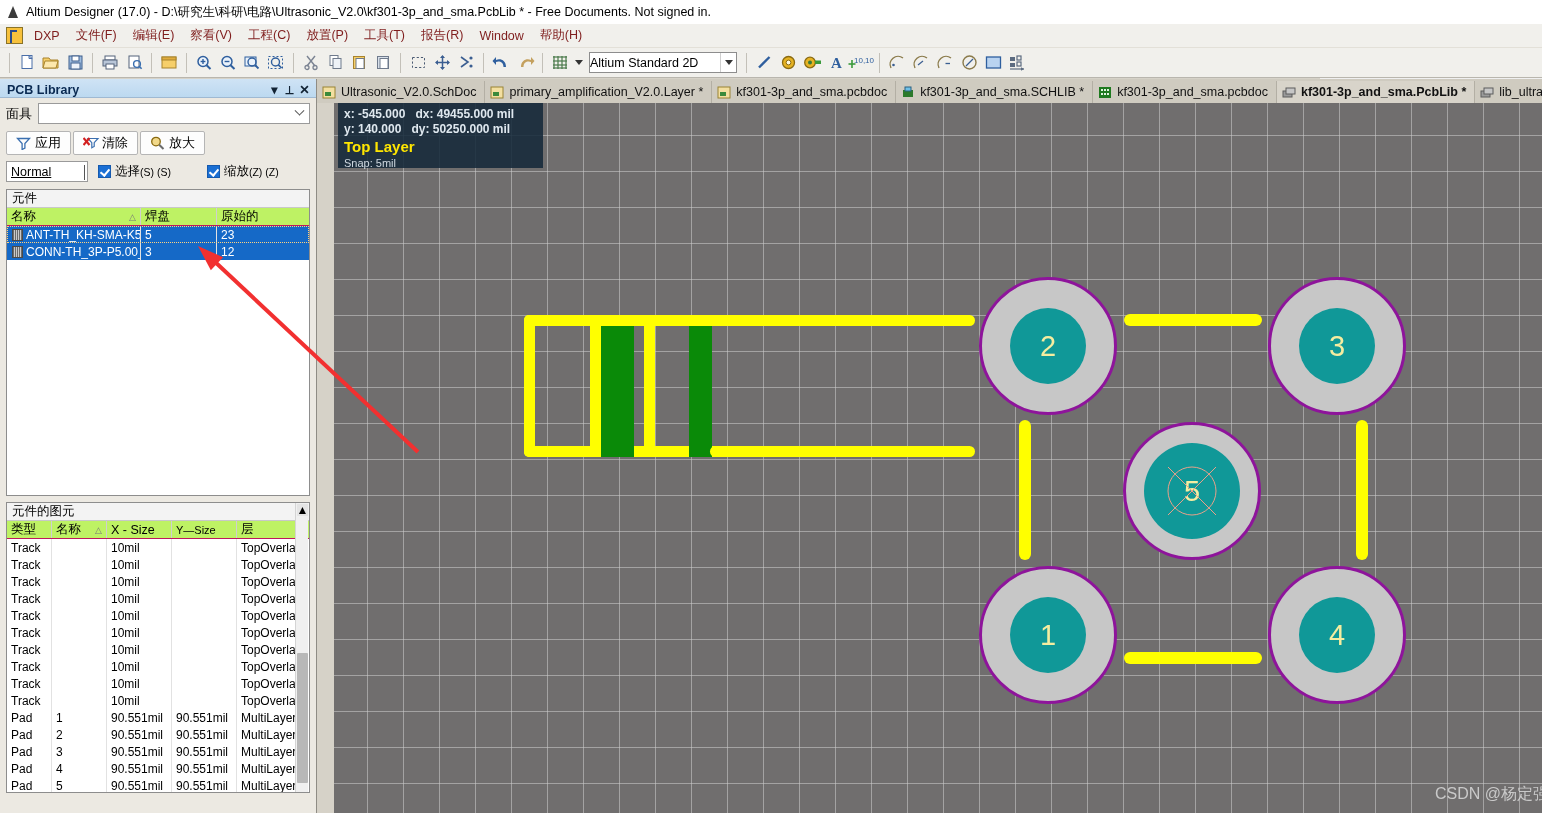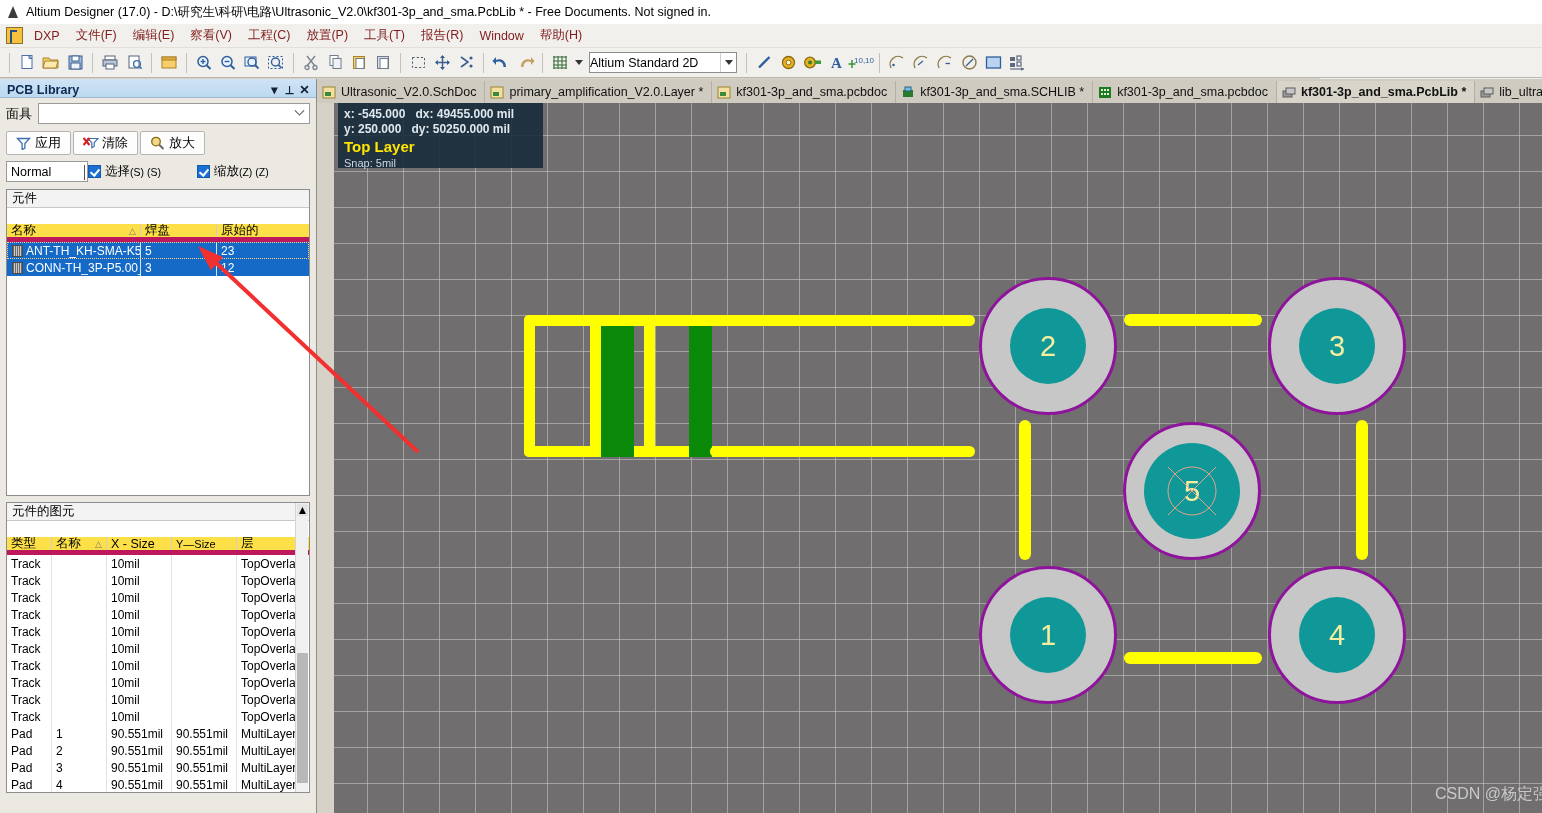--- a/index.html
+++ b/index.html
@@ -104,41 +104,41 @@
   .pbtn {
     height: 24px; background: #fdfdfd; border: 1px solid #b5b5b5; border-radius: 2px;
     display: flex; align-items: center; padding: 0 9px; font-size: 13px; cursor: pointer;
   }
   .pbtn .gi { width: 15px; height: 14px; margin-right: 4px; flex: none; }
 
   .opt-row { display: flex; align-items: center; margin-bottom: 7px; }
   .sel-normal {
     width: 82px; height: 21px; background: #fff; border: 1px solid #9a9a9a;
     display: flex; align-items: center; padding-left: 4px; font-size: 12.5px;
-    position: relative; 
+    position: relative; margin-right: 10px; text-decoration: underline;
   }
   .sel-normal .dd { position: absolute; right: 2px; top: 3px; }
   .cbwrap { display: flex; align-items: center; font-size: 12.5px; }
   .cbox {
     width: 13px; height: 13px; background: #1a6fd4; border: 1px solid #1559ad;
     margin-right: 4px; position: relative; flex: none;
   }
   .cbox::after {
     content: ""; position: absolute; left: 3px; top: 1px; width: 4px; height: 7px;
     border-right: 2px solid #fff; border-bottom: 2px solid #fff; transform: rotate(40deg);
   }
   .mn { font-size: 10.5px; }
 
   
   .tbl-box { border: 1px solid #8d8d8d; background: #fff; margin-top: 4px; }
   .tbl-cap {
     height: 18px; background: #f3f3f3; border-bottom: 1px solid #c8c8c8;
     display: flex; align-items: center; padding-left: 5px; font-size: 12.5px;
   }
-  .tbl-hdr { display: flex; height: 18px; background: #fde047; border-bottom: 5px solid #be185d; margin-top: 16px; }
+  .tbl-hdr { display: flex; height: 18px; background: #bef264; border-bottom: 1px solid #be185d; }
   .tbl-hdr > div {
     border-right: 1px solid #cfcfcf; font-size: 12.5px; padding-left: 4px;
     display: flex; align-items: center; overflow: hidden; white-space: nowrap;
   }
   .sortmark { margin-left: auto; margin-right: 4px; color: #777; font-size: 9px; }
   .trow { display: flex; height: 17px; font-size: 12px; }
   .trow > div {
     border-right: 1px solid #e2e2e2; padding-left: 4px; display: flex;
     align-items: center; overflow: hidden; white-space: nowrap;
   }
@@ -798,21 +798,21 @@
       <div>
         <span class="mono">x:</span>
         <span class="mono">-545.000</span>
         &nbsp;
         <span class="mono">dx:</span>
         <span class="mono">49455.000</span>
         <span class="mono">mil</span>
       </div>
       <div>
         <span class="mono">y:</span>
-        <span class="mono">250.000</span>
+        <span class="mono">140.000</span>
         &nbsp;
         <span class="mono">dy:</span>
         <span class="mono">50250.000</span>
         <span class="mono">mil</span>
       </div>
       <div class="lyr">Top Layer</div>
       <div class="snap">Snap: 5mil</div>
     </div>
 
     <div class="yoLine" style="left:190px; top:212px; width:206px; height:11px; border-radius:5px;"></div>

